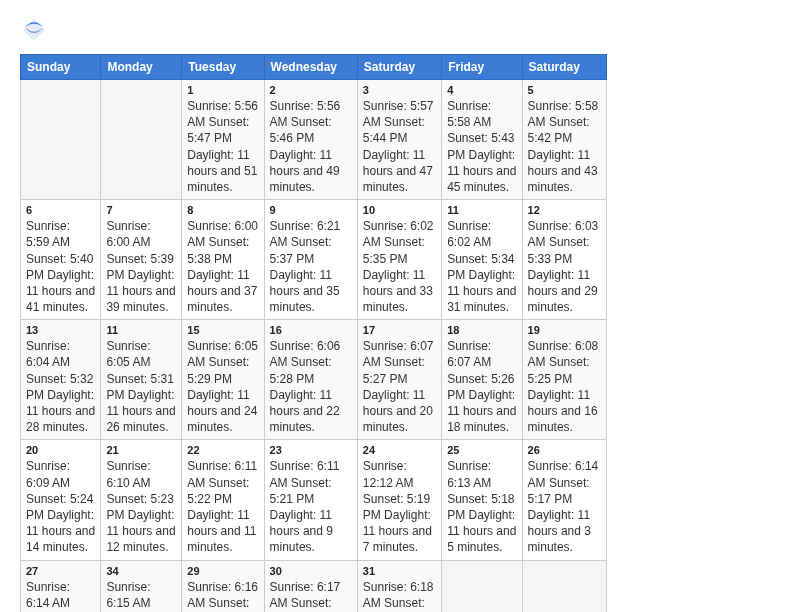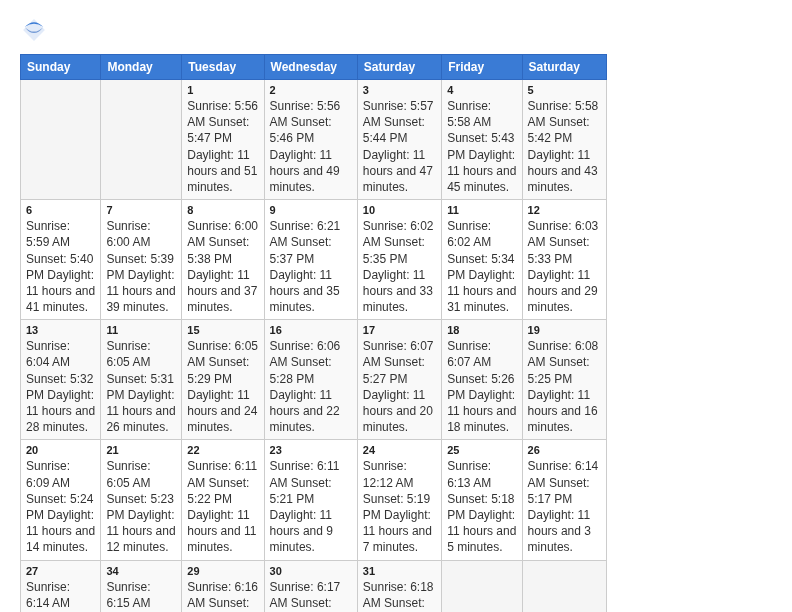--- a/index.html
+++ b/index.html
@@ -259,21 +259,21 @@
         </tr>
         <tr>
           <td>
             <span class="day-number">20</span>
             <div class="day-info">Sunrise: 6:09 AM
 Sunset: 5:24 PM
 Daylight: 11 hours and 14 minutes.</div>
           </td>
           <td>
             <span class="day-number">21</span>
-            <div class="day-info">Sunrise: 6:05 AM
+            <div class="day-info">Sunrise: 6:10 AM
 Sunset: 5:23 PM
 Daylight: 11 hours and 12 minutes.</div>
           </td>
           <td>
             <span class="day-number">22</span>
             <div class="day-info">Sunrise: 6:11 AM
 Sunset: 5:22 PM
 Daylight: 11 hours and 11 minutes.</div>
           </td>
           <td>

